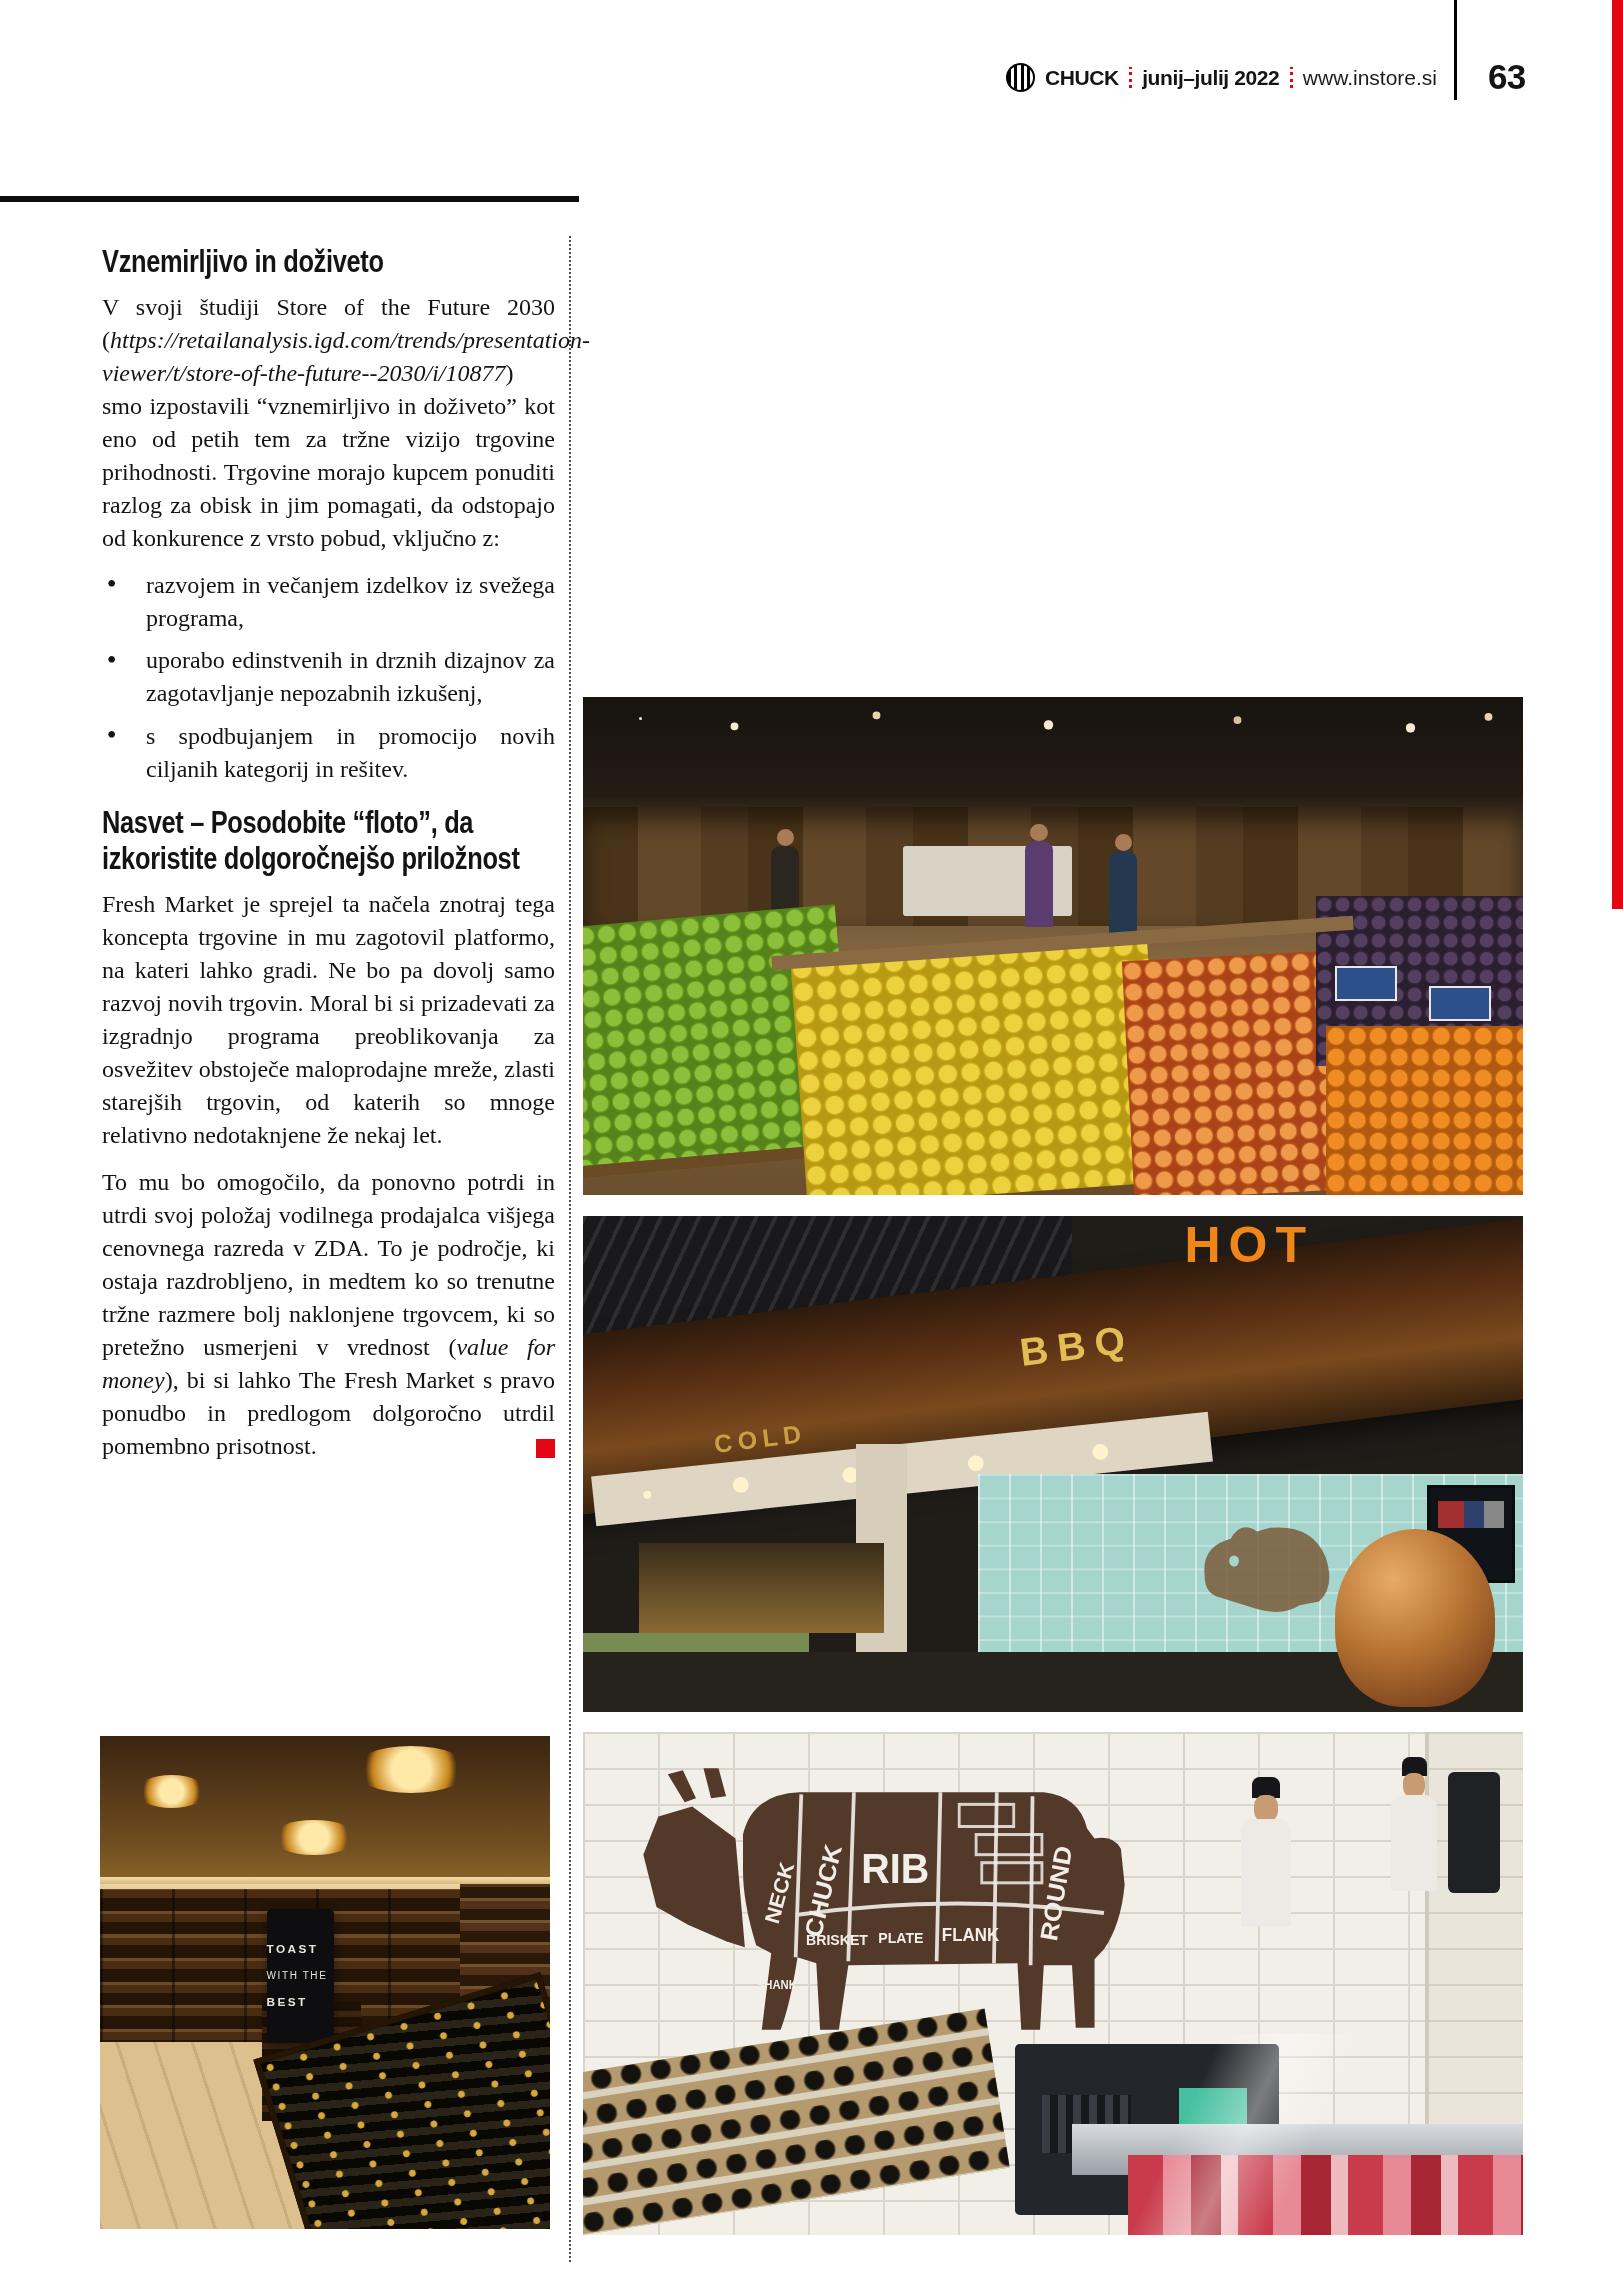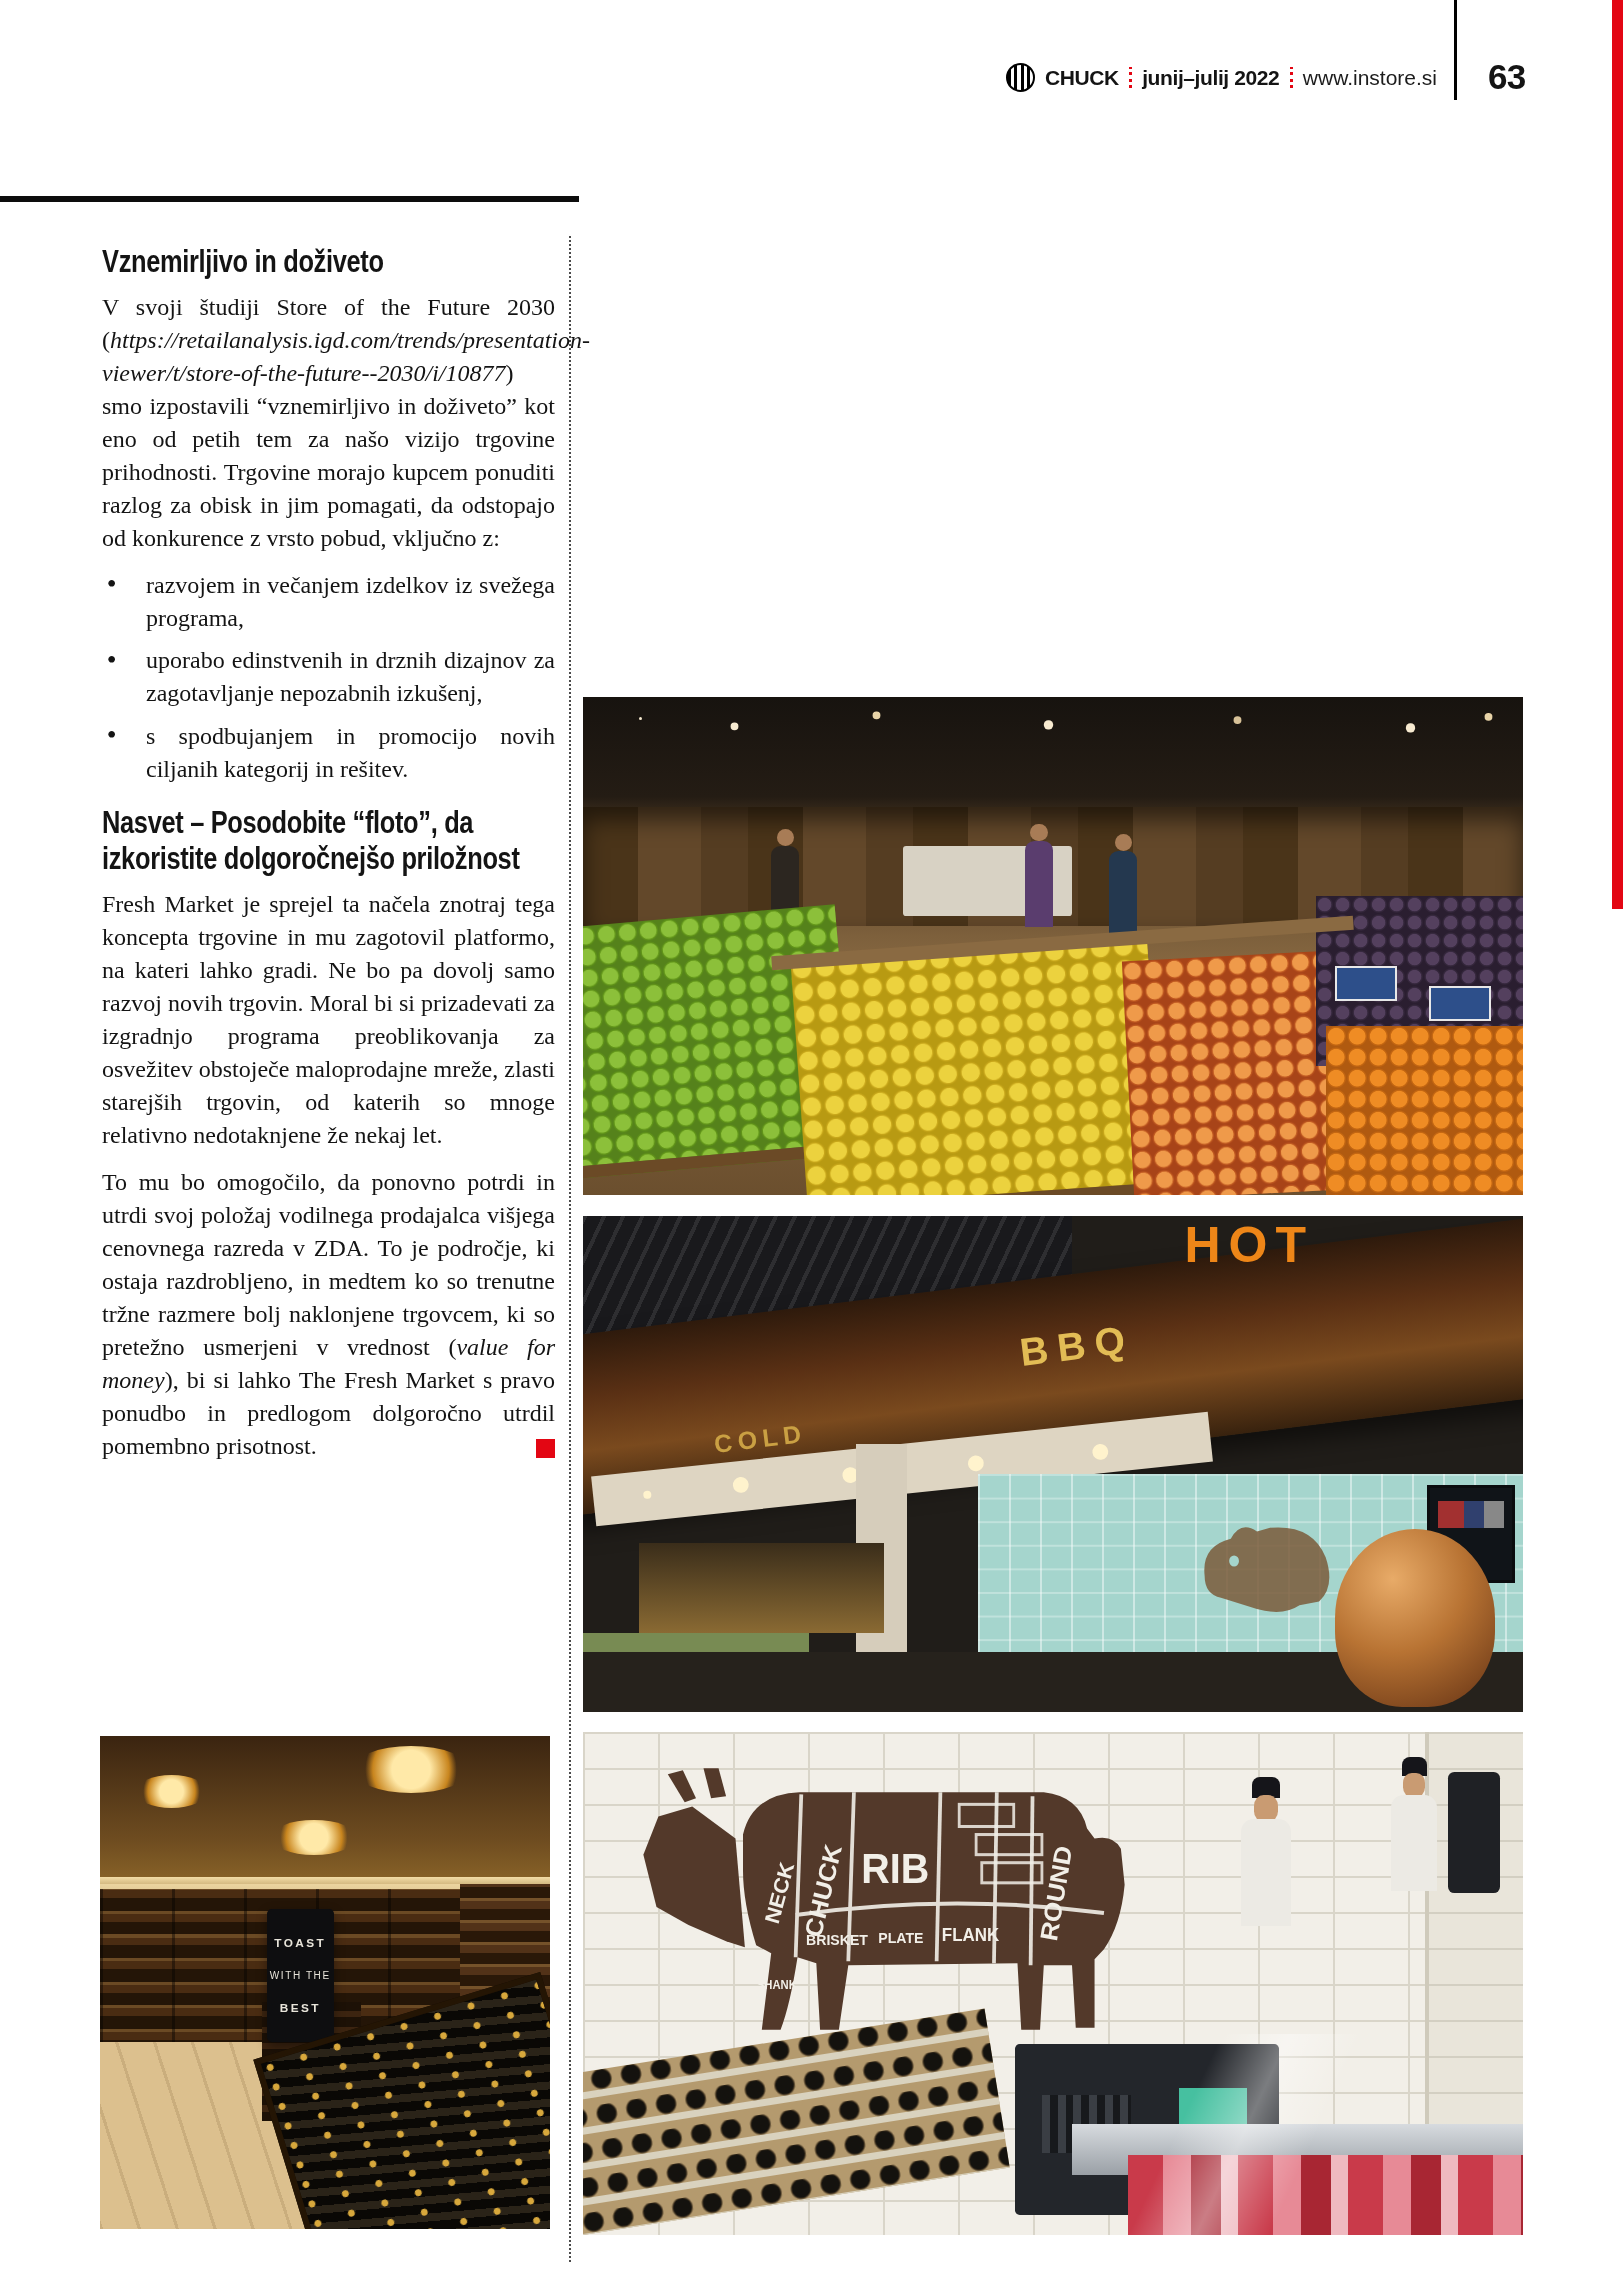--- a/index.html
+++ b/index.html
@@ -185,21 +185,21 @@
      background:repeating-linear-gradient(0deg,#241507 0 12.6px,#4a2c12 12.6px 20.4px,#6b4a24 20.4px 23.6px);}
   .p5-shelf-divs{left:0;top:31%;width:100%;height:38%;
      background:repeating-linear-gradient(90deg,rgba(0,0,0,.4) 0 3.1px,transparent 3.1px 72px);}
   .p5-floor{left:0;top:62%;width:100%;height:38%;background:#dcc08e;
      background-image:repeating-linear-gradient(72deg,rgba(90,60,20,.14) 0 3.1px,transparent 3.1px 36px);}
   .p5-midshelf{left:36%;top:54%;width:22%;height:24%;
      background:repeating-linear-gradient(0deg,#1d1106 0 9.4px,#3c2410 9.4px 15.7px);}
   .p5-barrel{left:60%;top:60%;width:15%;height:17%;border-radius:46%/40%;
      background:radial-gradient(circle at 40% 30%,#cfa05e,#8a5a28 80%);}
   .p5-sign{left:37%;top:35%;width:15%;height:27%;background:#0e0e10;border-radius:4.7px;
-     display:flex;flex-direction:column;align-items:center;justify-content:center;gap:20px;
+     display:flex;flex-direction:column;align-items:flex-start;justify-content:center;gap:14px;
      font-family:"Liberation Sans",sans-serif;color:#e8e4da;text-align:center;
      box-shadow:0 4.7px 11px rgba(0,0,0,.4);}
   .p5-sign .l1,.p5-sign .l3{font-size:11.8px;font-weight:700;letter-spacing:2.4px;}
   .p5-sign .l2{font-size:10px;letter-spacing:1.6px;}
   .p5-table{right:-8%;bottom:-10%;width:64%;height:52%;transform:rotate(-17deg);
      background-color:#150d06;
      background-image:radial-gradient(circle at 7.9px 6.3px,#d8a83c 3.1px,transparent 3.9px),
        repeating-linear-gradient(12deg,#0a0805 0 9.4px,#2a2318 9.4px 17.3px);
      background-size:35px 20.4px,auto;border:6.3px solid #241504;}
   .p5-rightwall{right:0;top:30%;width:20%;height:34%;
@@ -221,21 +221,21 @@
   <div class="corner-line"></div>
   <div class="page-number">63</div>
   <div class="red-bar"></div>
   <div class="top-rule"></div>
   <div class="col-divider"></div>
 
   <div class="article">
 
     <h2 class="sec">Vznemirljivo in doživeto</h2>
 
-    <p><span>V svoji študiji Store of the Future 2030 (</span><i>https://retailanalysis.igd.com/trends/presentation-viewer/t/store-of-the-future--2030/i/10877</i><span>) smo izpostavili “vznemirljivo in doživeto” kot eno od petih tem za našo vizijo trgovine prihodnosti. Trgovine morajo kupcem ponuditi razlog za obisk in jim pomagati, da odstopajo od konkurence z vrsto pobud, vključno z:</span></p>
+    <p><span>V svoji študiji Store of the Future 2030 (</span><i>https://retailanalysis.igd.com/trends/presentation-viewer/t/store-of-the-future--2030/i/10877</i><span>) smo izpostavili “vznemirljivo in doživeto” kot eno od petih tem za tržne vizijo trgovine prihodnosti. Trgovine morajo kupcem ponuditi razlog za obisk in jim pomagati, da odstopajo od konkurence z vrsto pobud, vključno z:</span></p>
 
     <ul class="bul">
       <li>razvojem in večanjem izdelkov iz svežega programa,</li>
       <li>uporabo edinstvenih in drznih dizajnov za zagotavljanje nepozabnih izkušenj,</li>
       <li>s spodbujanjem in promocijo novih ciljanih kategorij in rešitev.</li>
     </ul>
 
     <h2 class="sec sec2">
       <div>Nasvet – Posodobite “floto”, da</div>
       <div>izkoristite dolgoročnejšo priložnost</div>

